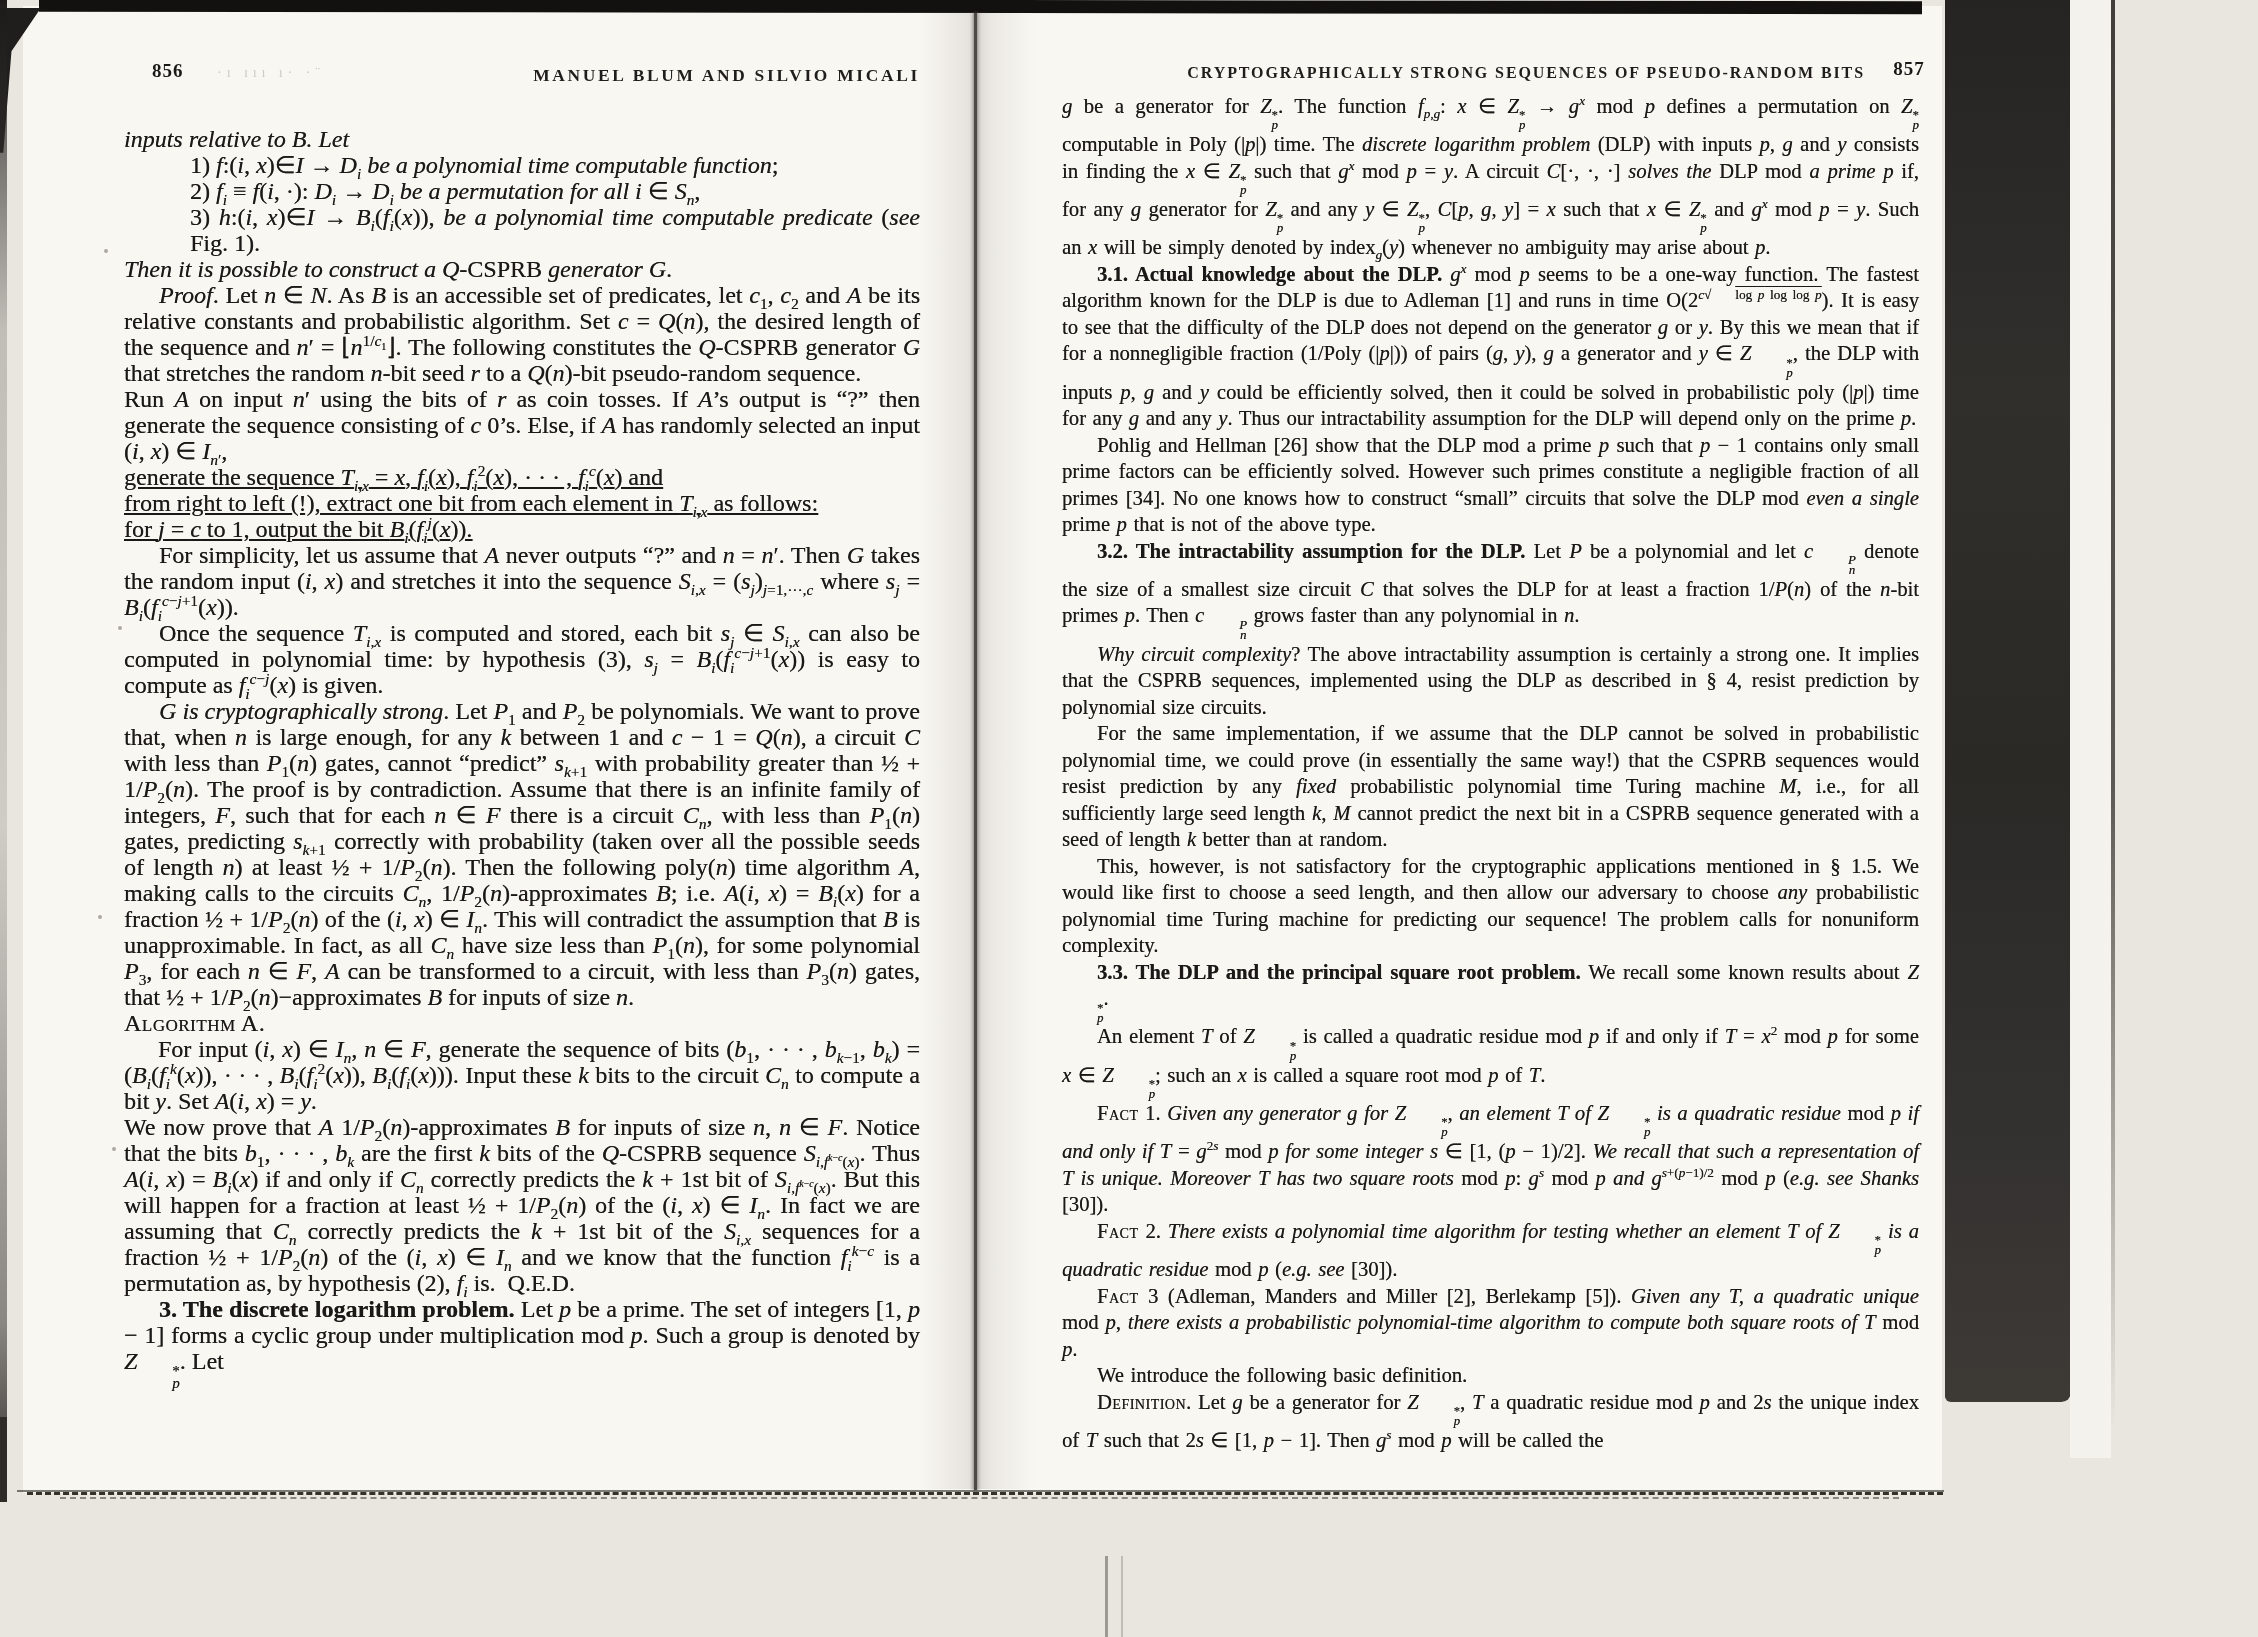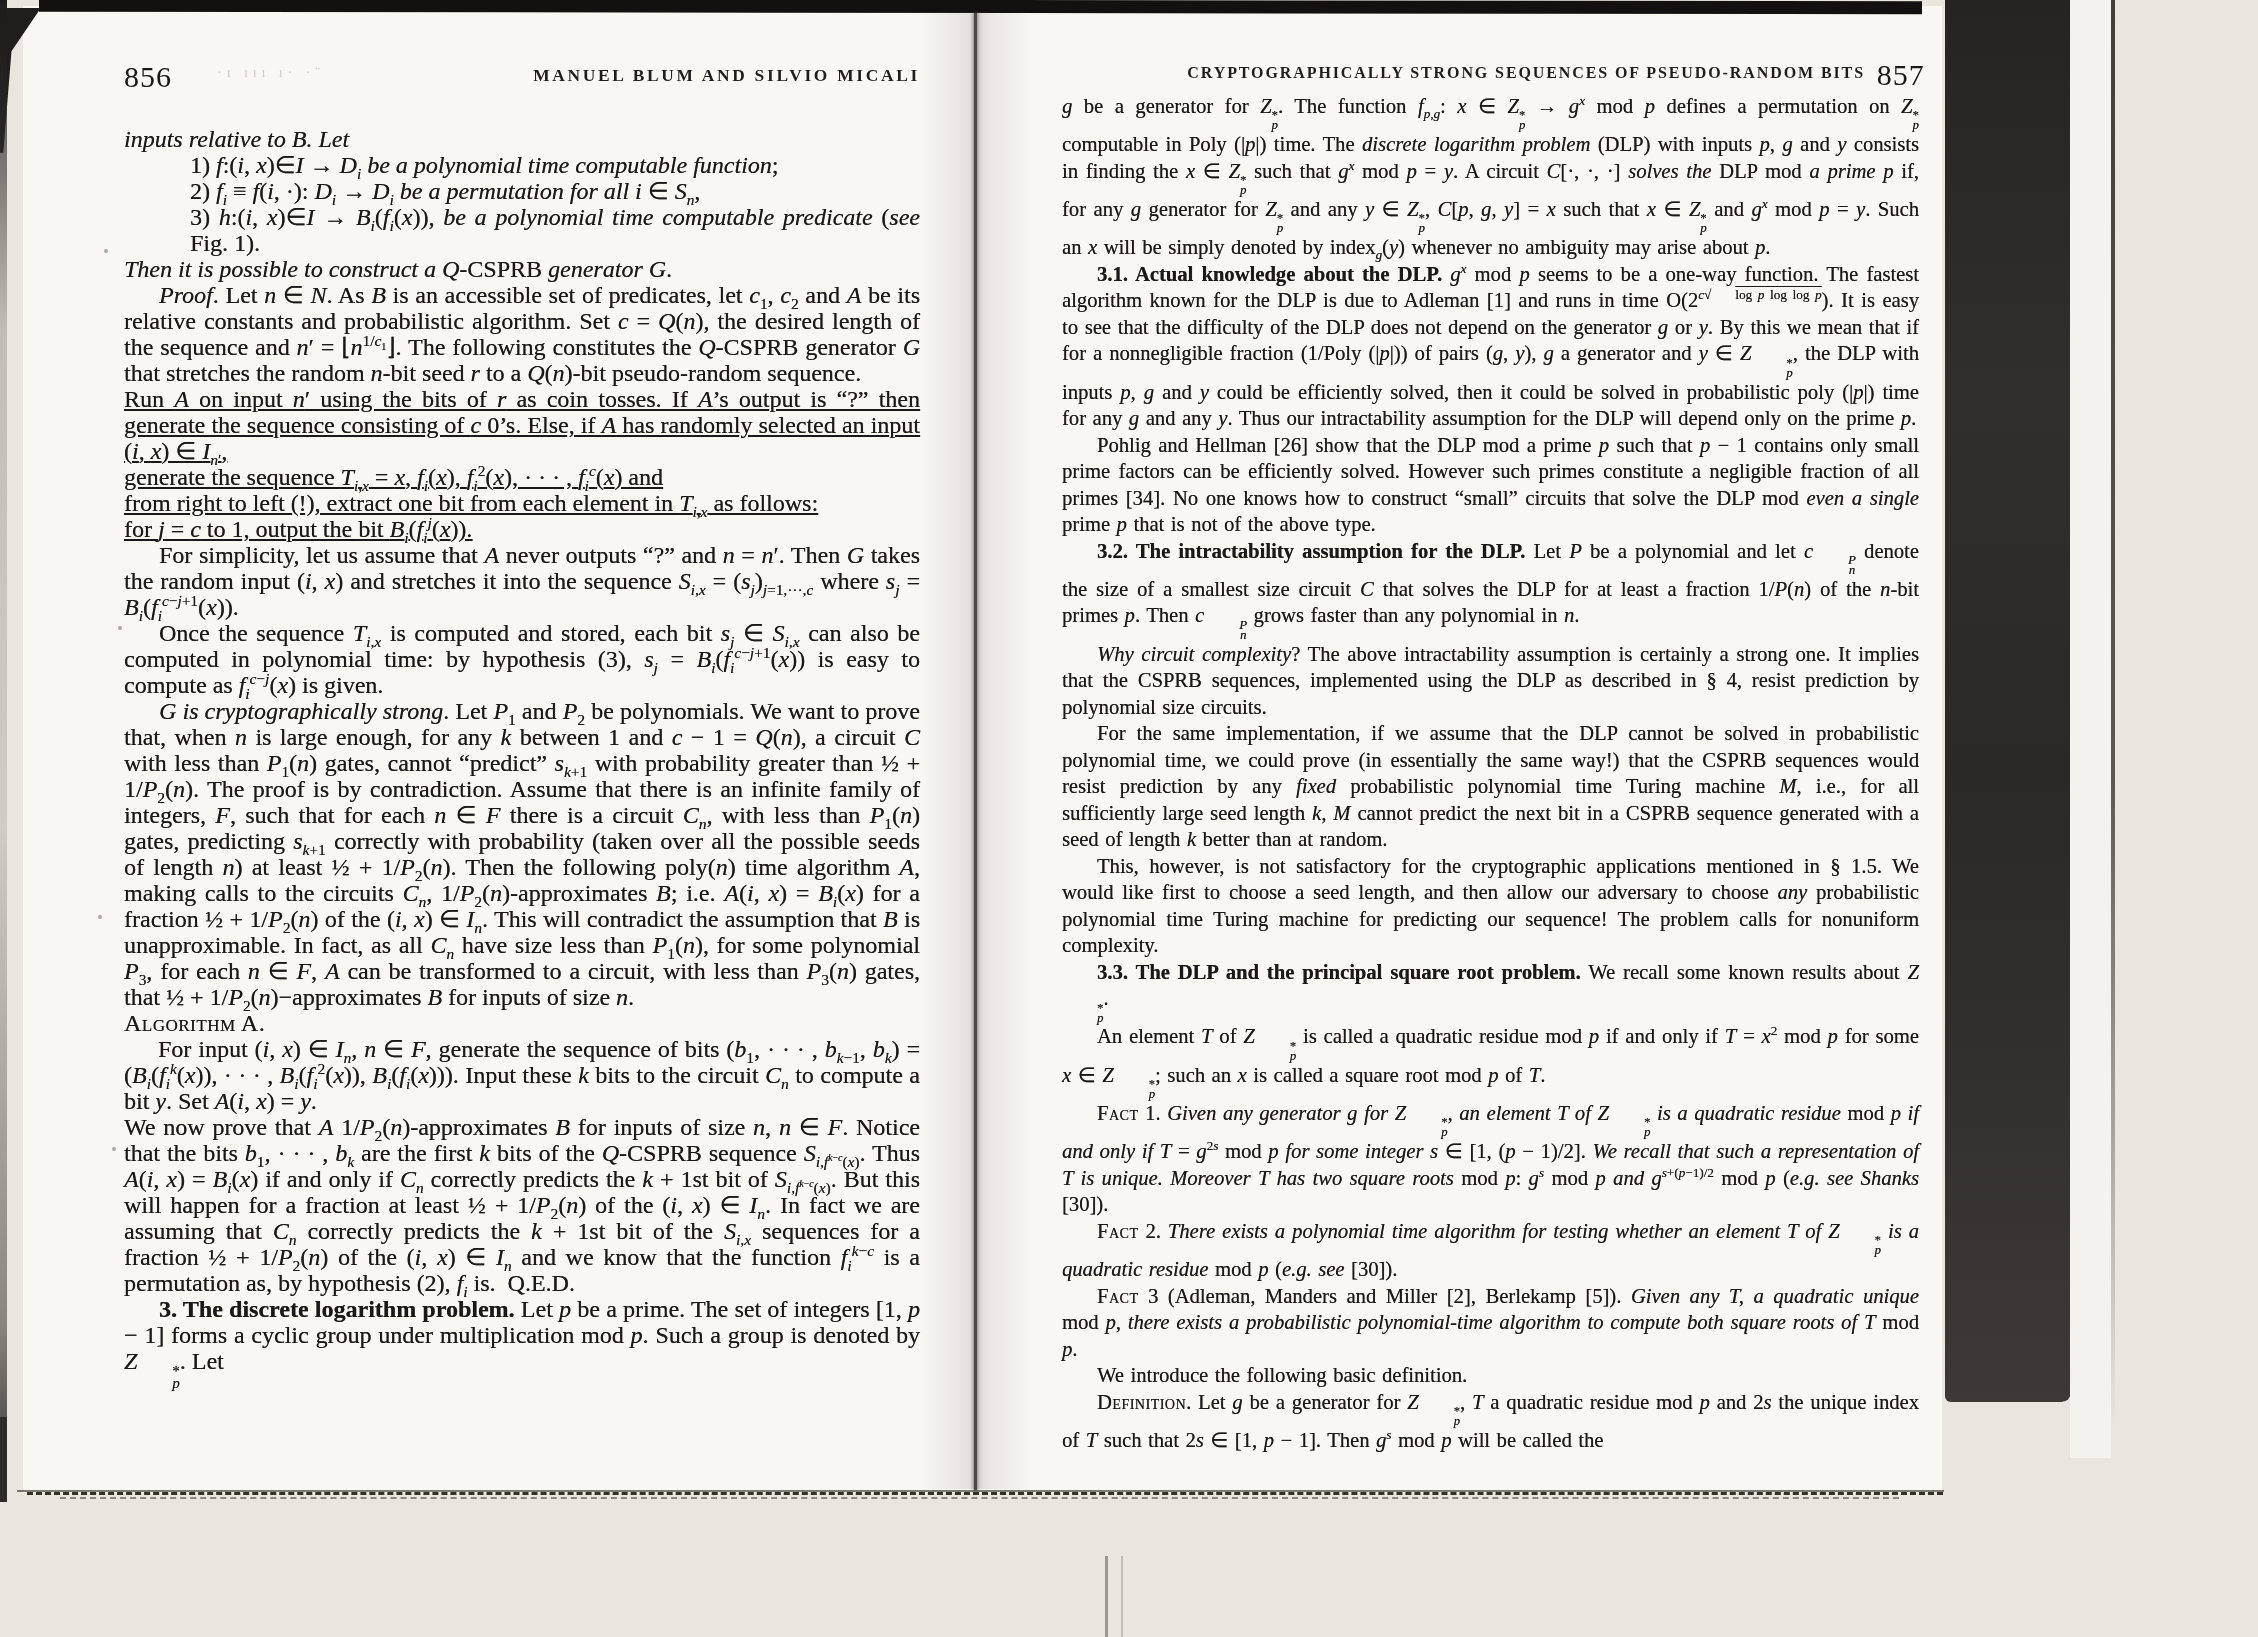--- a/index.html
+++ b/index.html
@@ -27,36 +27,36 @@
   .bottom-dash2{position:absolute;left:60px;top:1497px;width:1839px;height:0;border-top:2.9px dashed #57534c;opacity:.65;}
   .bottom-left-block{position:absolute;left:0;top:1417px;width:6.8px;height:83px;background:#2e2c29;}
   .bottom-mark{position:absolute;left:1105px;top:1556px;width:12.6px;height:81px;
     border-left:3.9px solid #8a8680;border-right:2.9px solid #b7b3ac;opacity:.8;}
   .speck{position:absolute;width:3.9px;height:3.9px;border-radius:50%;background:#6d6963;opacity:.55;}
 
   .page{position:absolute;color:#1b1917;}
   .page-left{left:124px;top:60px;width:796px;}
   .page-right{left:1062px;top:60px;width:857px;}
   .pg-head{position:relative;height:33px;}
-  .pg-num{font-size:30px;font-weight:400;letter-spacing:1px;}
+  .pg-num{font-size:19px;font-weight:700;letter-spacing:1px;margin-left:28px;}
   .pg-num-l{position:absolute;left:0;top:0;}
   .pg-num-r{position:absolute;right:-5.8px;top:-1.9px;}
   .run-head{display:block;text-align:right;font-weight:700;color:#201e1c;}
   .run-head-l{font-size:17.4px;letter-spacing:2.7px;padding-left:44px;padding-top:4.8px;}
   .run-head-r{font-size:16px;letter-spacing:1.9px;padding-right:54px;padding-top:3.9px;}
   .smudge{position:absolute;left:93px;top:3.9px;font-size:14.5px;letter-spacing:4.8px;color:#8b8780;opacity:.38;filter:blur(0.7px);}
 
   .body{text-align:justify;text-shadow:0.2px 0 rgba(27,25,23,.75);}
   .body-l{margin-top:33px;font-size:24px;line-height:26px;}
   .body-r{font-size:20.6px;line-height:26.5px;word-spacing:1.4px;}
   .body p{margin:0;}
   .ni{text-indent:0;}
   .in{text-indent:35px;}
   .li{padding-left:66px;}
-  .blk{margin-left:23px;margin-top:7.7px;text-decoration:underline;}
+  .blk{margin-left:23px;margin-top:7.7px;}
   .blk2{margin-left:46px;text-decoration:underline;}
   .gap{margin-top:7.7px;}
   .sect{margin-top:15.4px;}
   .alg-head{margin-left:19.3px;margin-top:25px;letter-spacing:0.6px;}
   .alg-body{margin-left:16.4px;text-indent:34px;}
   .sc{font-variant:small-caps;letter-spacing:0.5px;}
   sub,sup{font-size:64%;line-height:0;}
   .ol{text-decoration:overline;padding-left:24px;}
   .st{display:inline-flex;flex-direction:column;align-items:center;vertical-align:-0.5em;font-size:62%;line-height:.78;font-style:normal;}
   .st span{display:block;}

